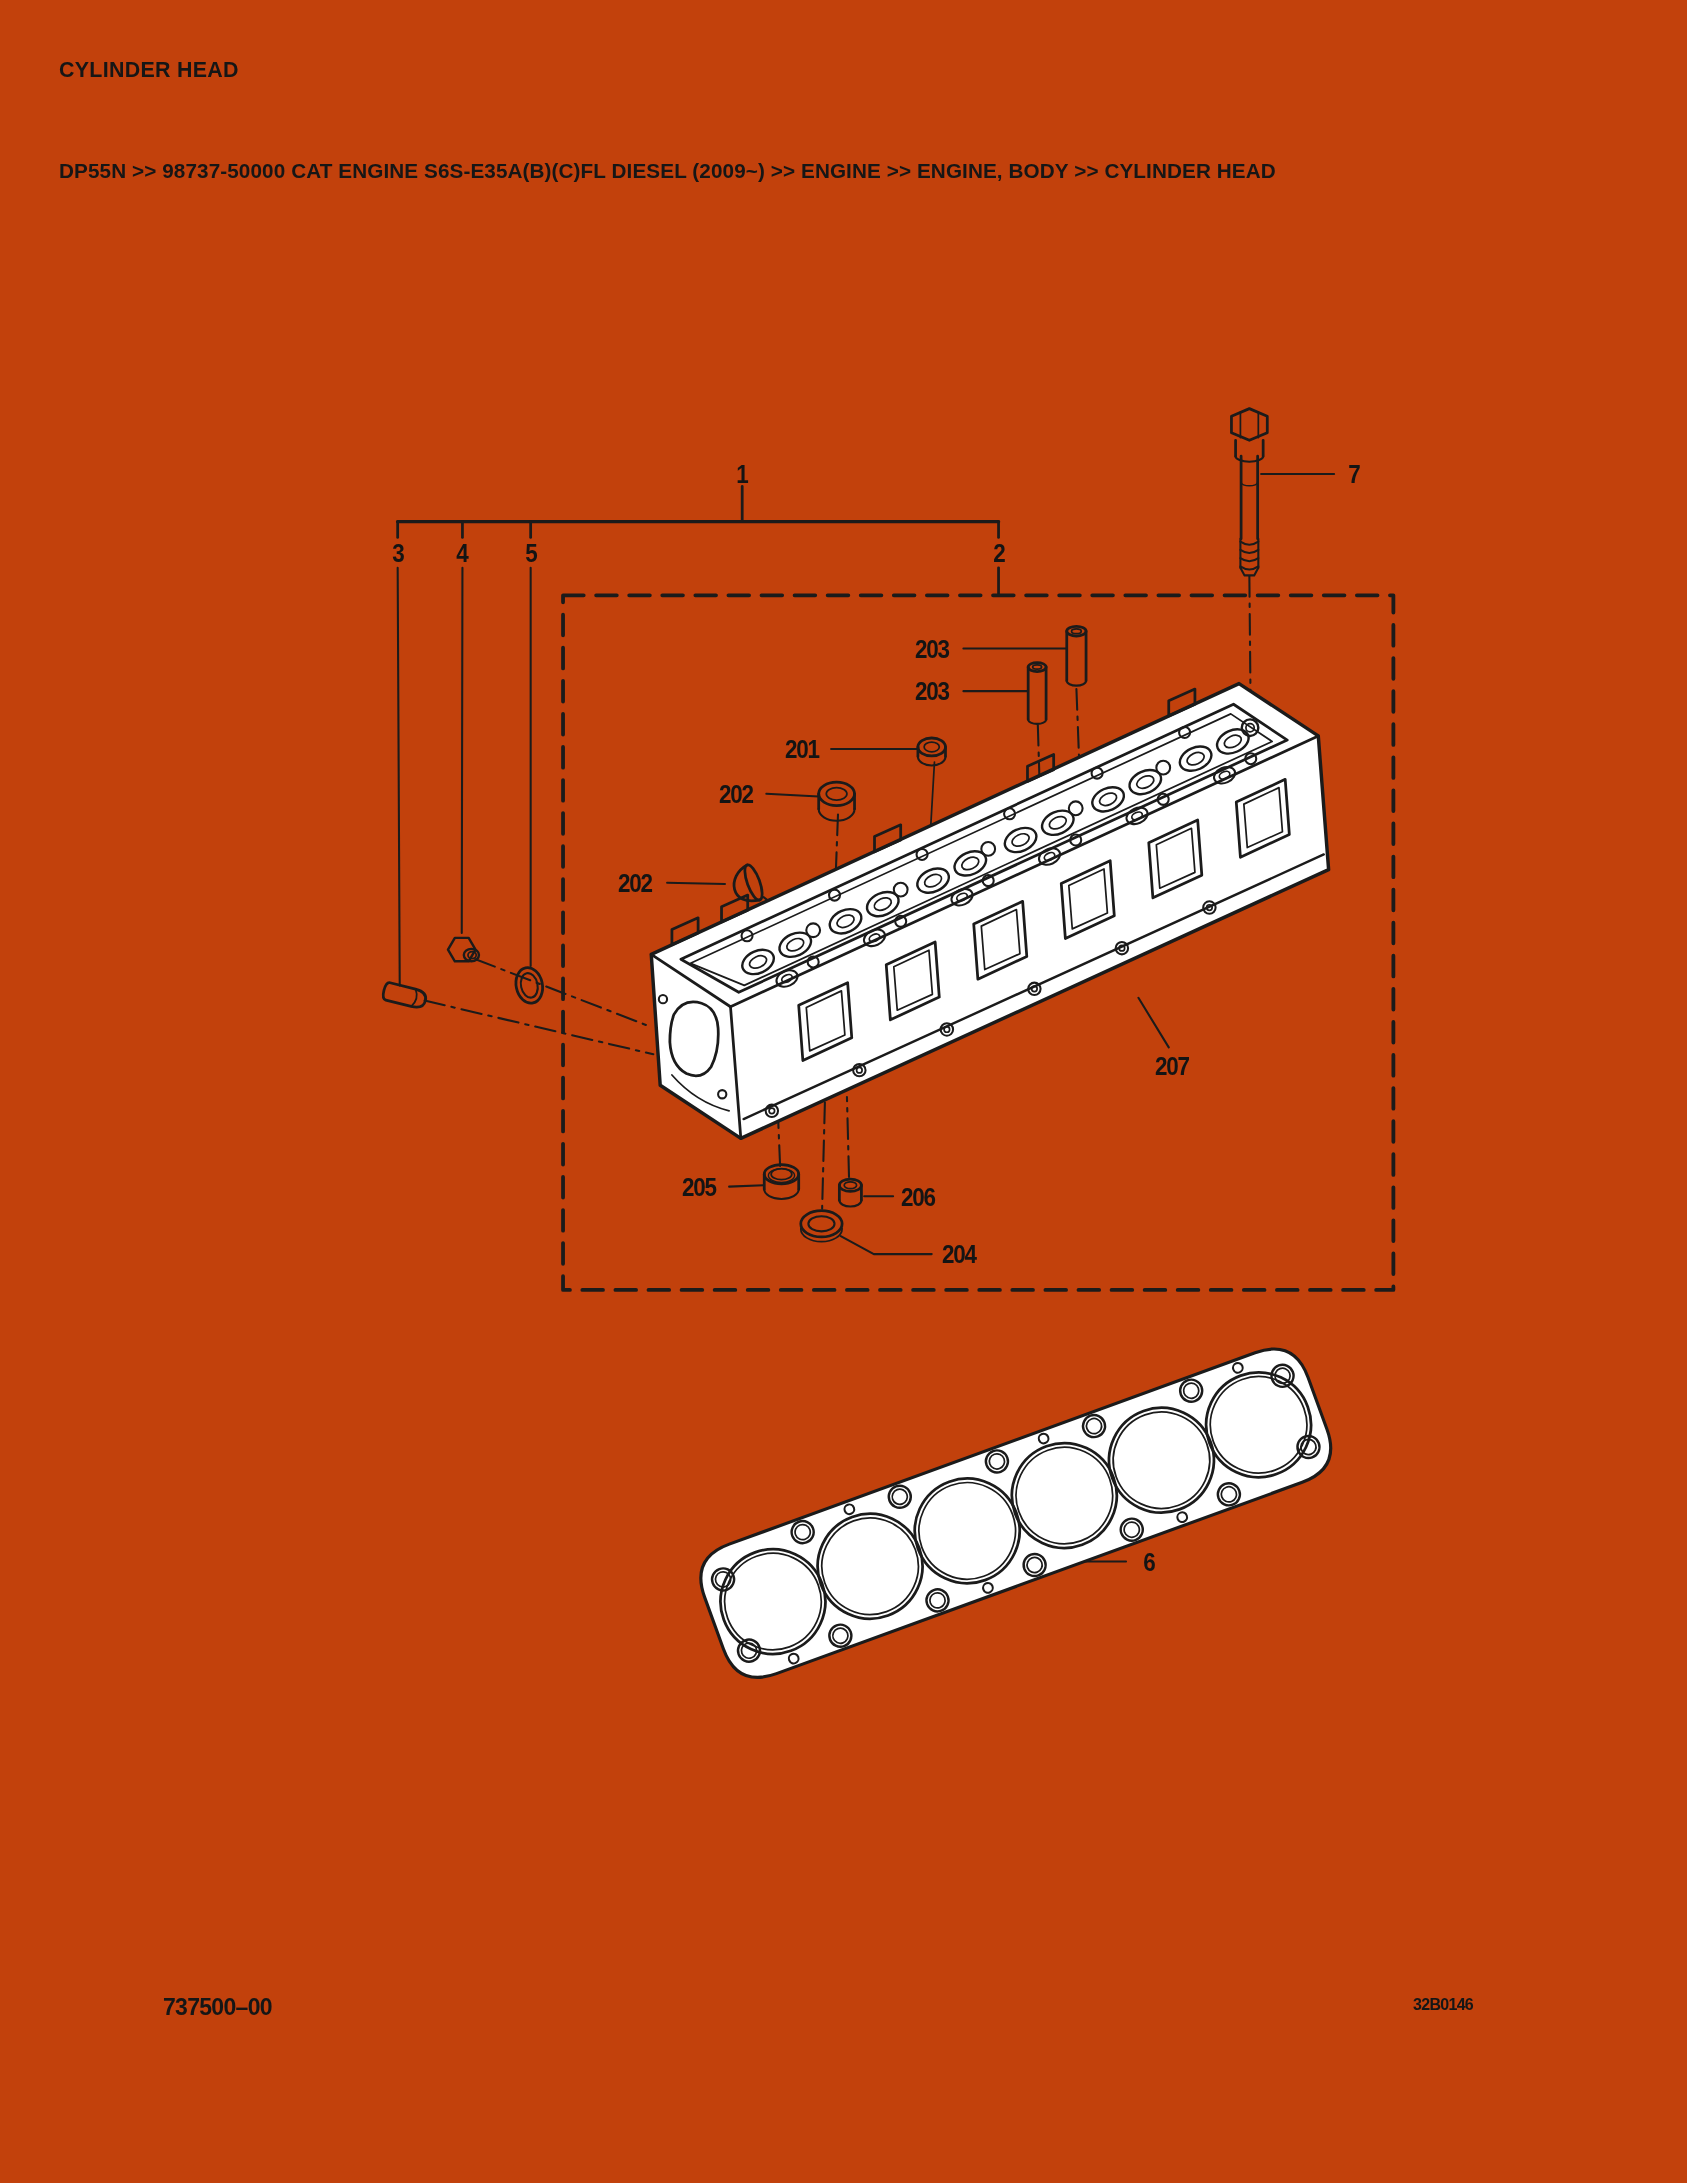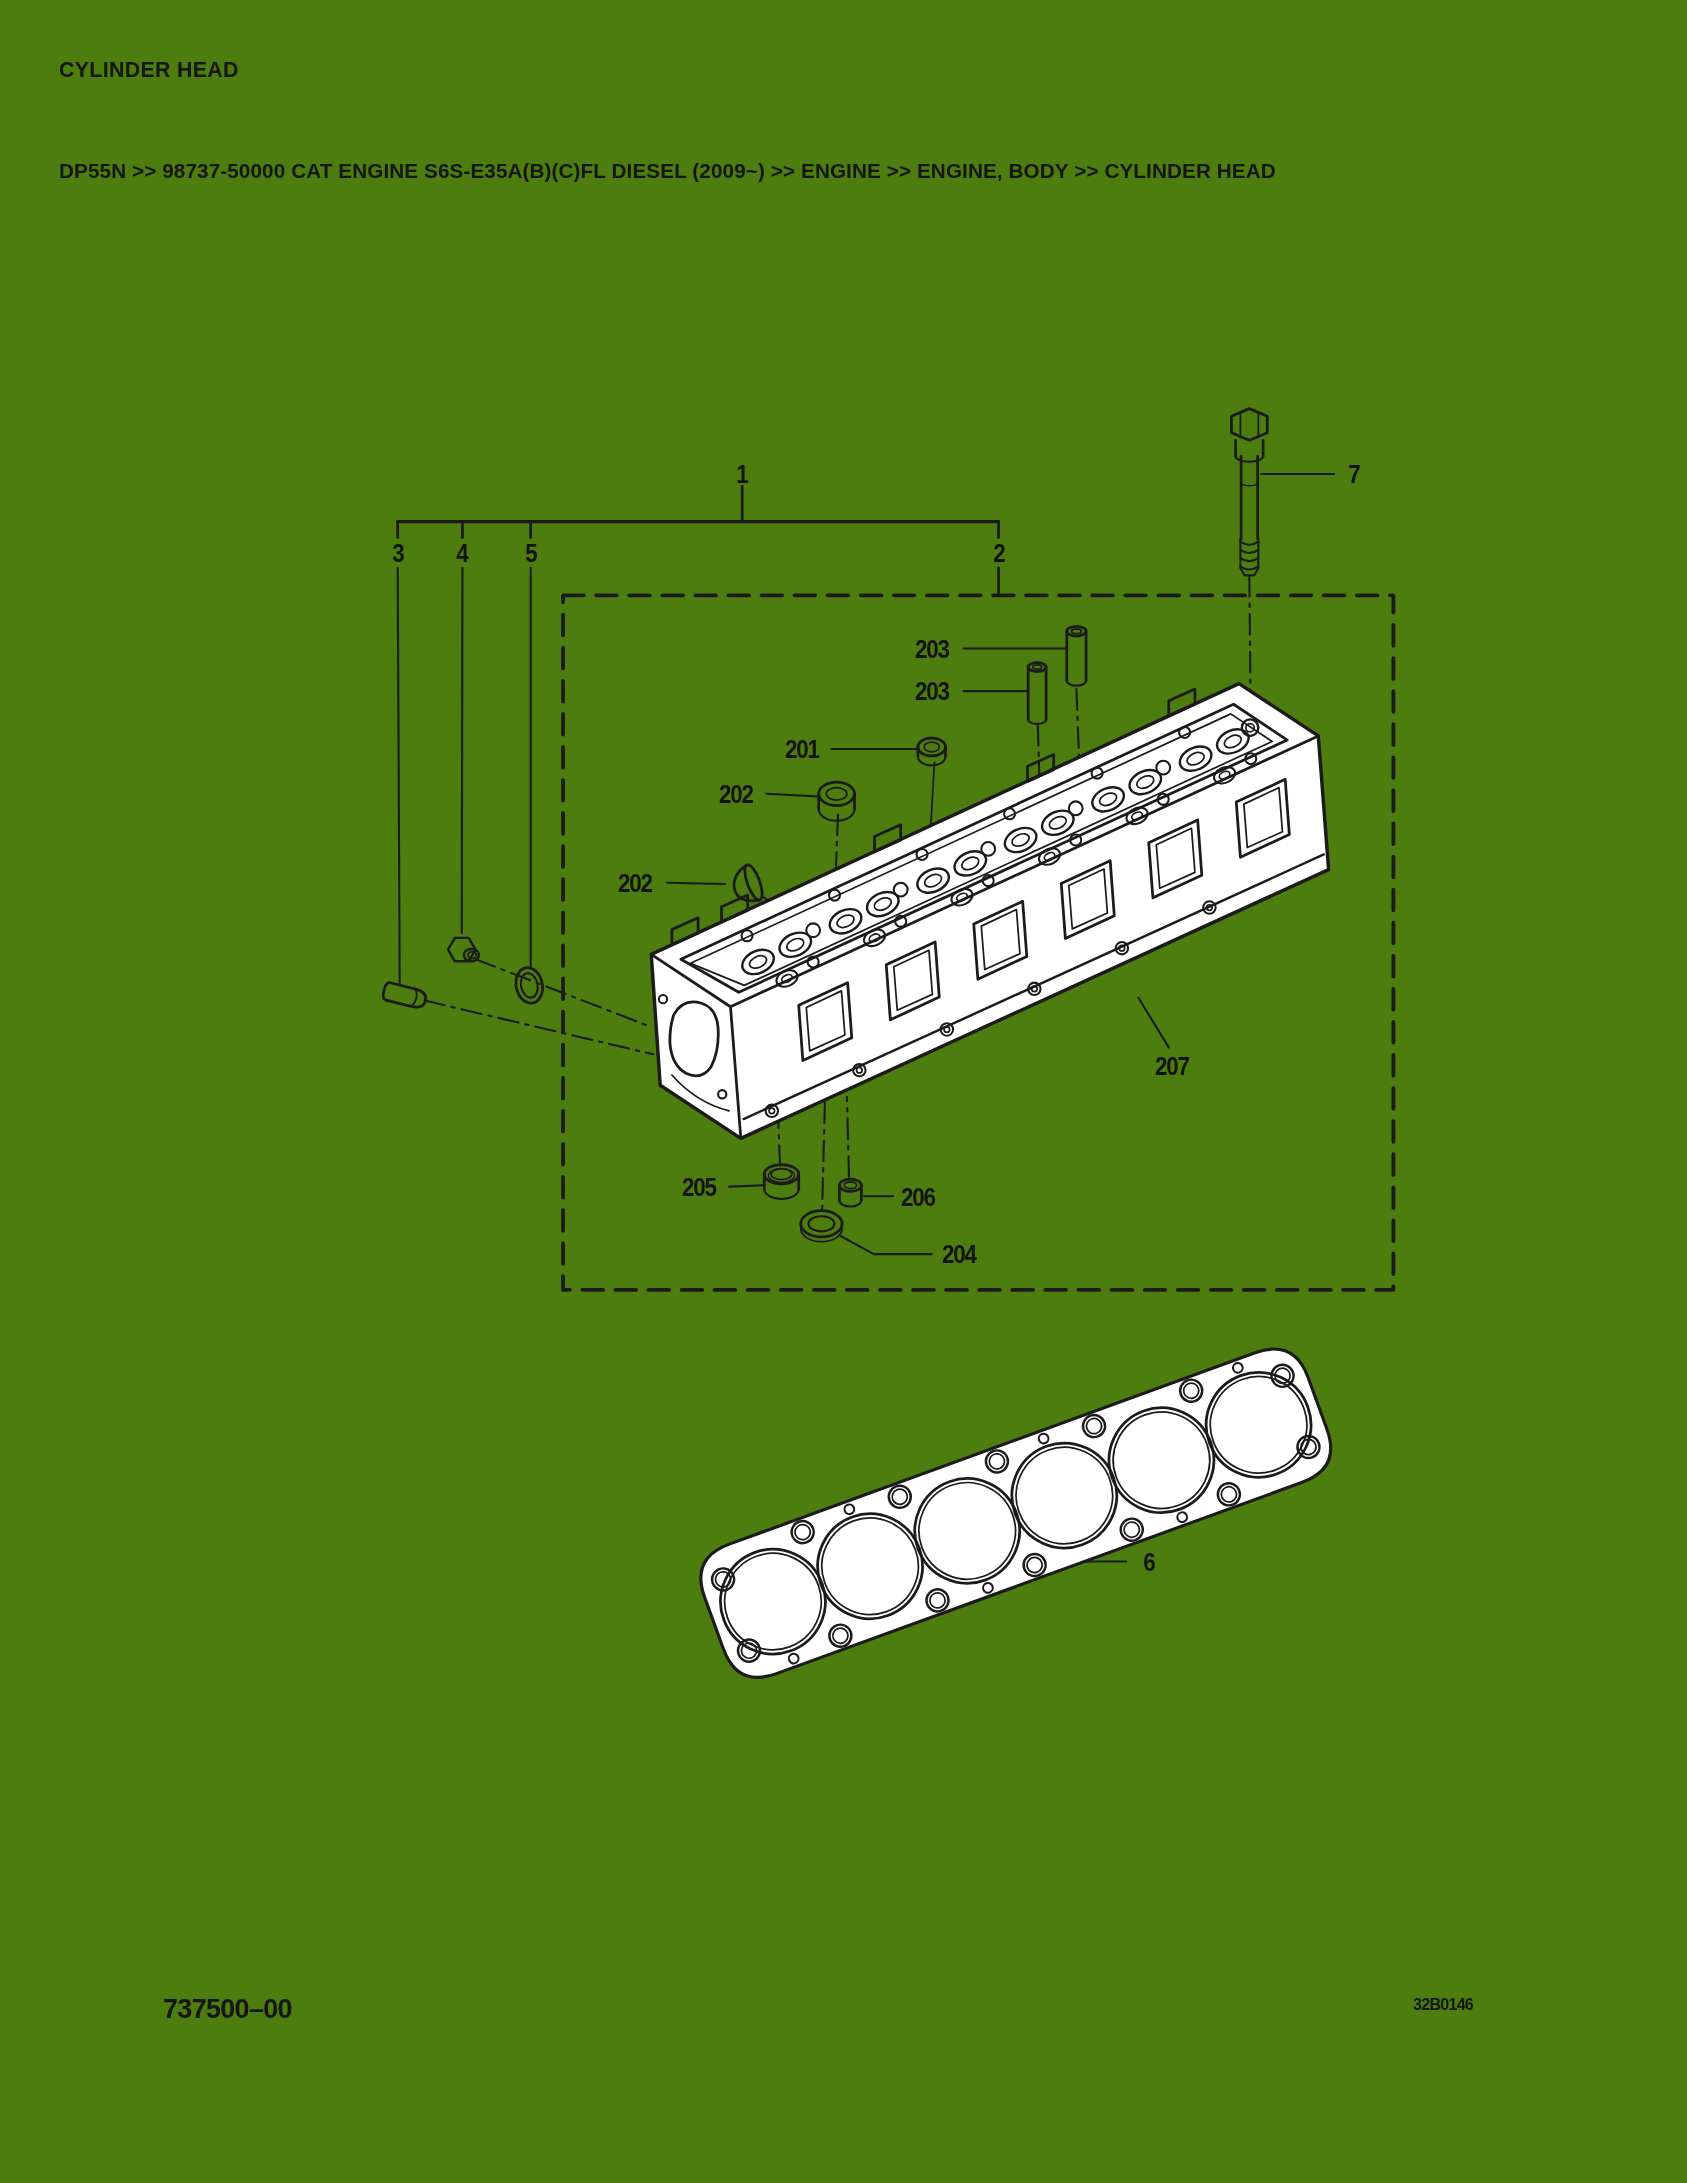--- a/index.html
+++ b/index.html
@@ -1,37 +1,37 @@
 <!DOCTYPE html>
 <html style="font-size:11px"><head>
 <meta charset="utf-8">
 <style>
   html,body{margin:0;padding:0;background:#ffffff;}
   .page{
     position:relative;
     width:1687px;height:2183px;
-    background:#4d7c0f;
+    background:#c2410c;
     font-family:"Liberation Sans", sans-serif;
     color:#161616;
     overflow:hidden;
   }
   .title{
     position:absolute;left:59px;top:58px;
     font-size:21.4px;font-weight:700;letter-spacing:0.3px;
     white-space:nowrap;
   }
   .breadcrumb{
     position:absolute;left:59px;top:119px;
     font-size:20.7px;font-weight:700;letter-spacing:0.1px;
     white-space:nowrap;
     margin-top:40px;
   }
   .footer-left{
     position:absolute;left:163px;top:1994px;
-    font-size:27px;font-weight:700;letter-spacing:-0.7px;
+    font-size:23px;font-weight:700;letter-spacing:-0.7px;
     white-space:nowrap;
   }
   .footer-right{
     position:absolute;left:1413px;top:1996px;
     font-size:16px;font-weight:700;letter-spacing:-0.7px;
     white-space:nowrap;
   }
   .co{
     position:absolute;
     font-size:25.5px;font-weight:700;letter-spacing:-1.4px;

